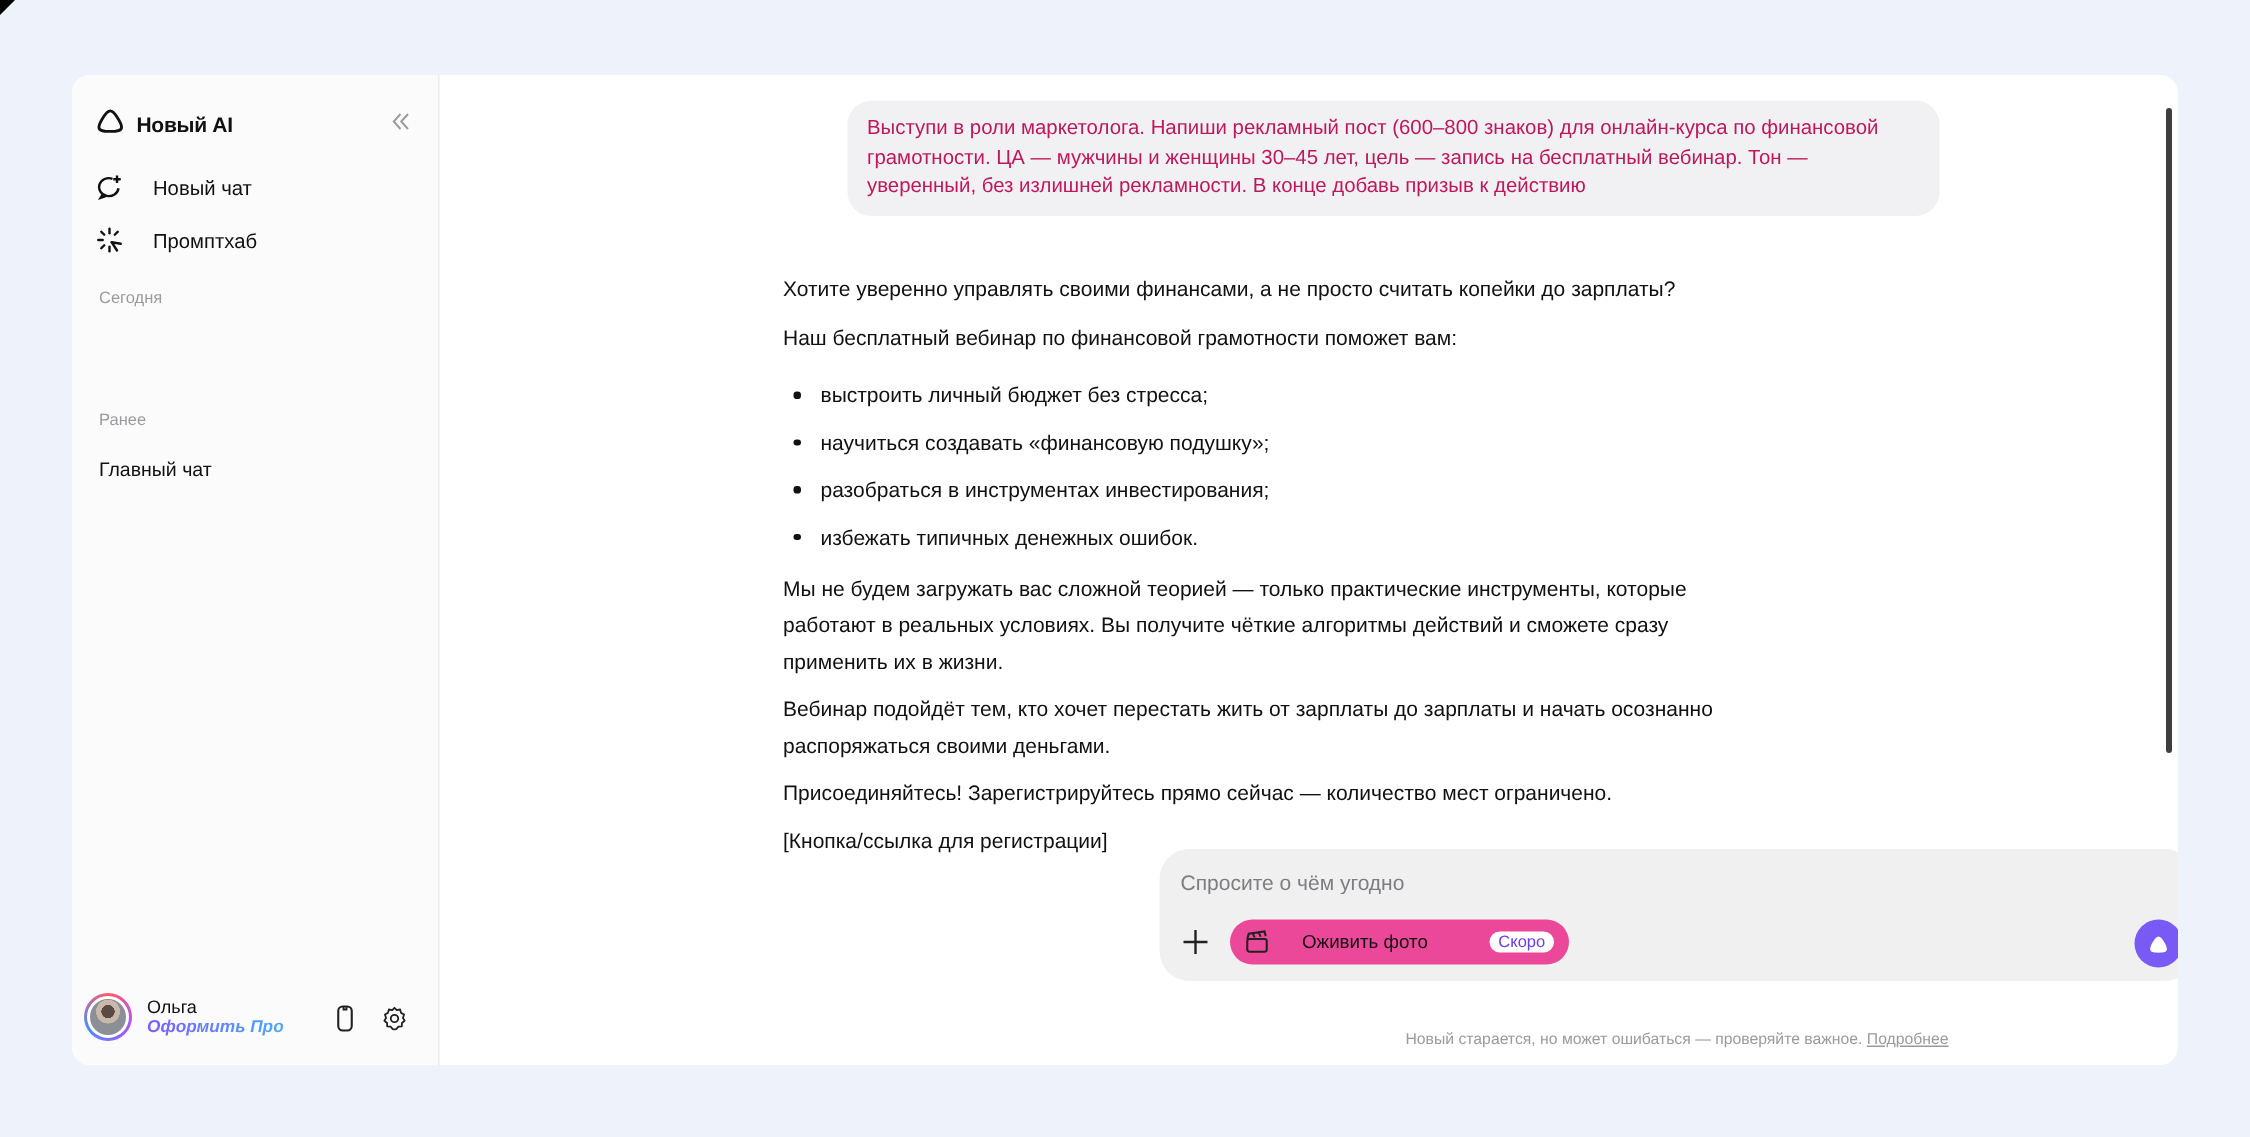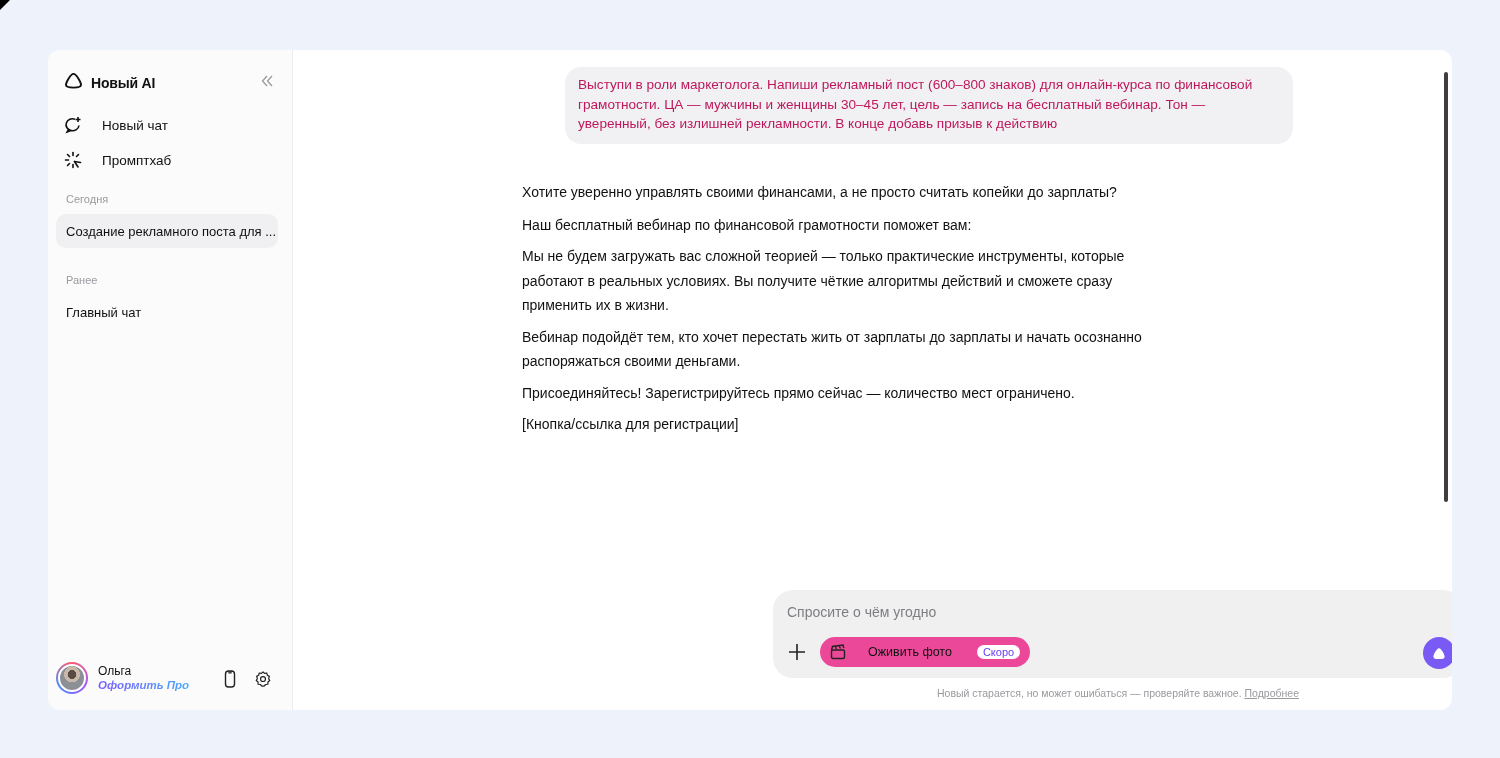--- a/index.html
+++ b/index.html
@@ -60,36 +60,36 @@
     font-size: 13.6px; line-height: 19.5px; color: #be185d;
   }
   .answer { position: absolute; left: 229px; top: 130px; width: 640px; font-size: 14px; color: #111; }
   .answer p { line-height: 24.5px; margin-bottom: 7px; }
   .answer .p1 { margin-bottom: 8px; }
   .answer ul { list-style: none; margin: 16px 0 12px 0; }
   .answer li { position: relative; padding-left: 25px; line-height: 20px; margin-bottom: 11.5px; }
   .answer li::before { content: ""; position: absolute; left: 7px; top: 8px; width: 4.5px; height: 4.5px; background: #111; border-radius: 50%; }
 
   .composer {
-    position: absolute; left: 480px; top: 540px; width: 690px; height: 88px;
+    position: absolute; left: 480px; top: 516px; width: 690px; height: 88px;
     background: #f0f0f1; border-radius: 20px;
   }
   .composer-input {
     position: absolute; left: 14px; top: 12px; width: 600px; height: 20px;
     border: none; outline: none; background: transparent; font-size: 14px; color: #111;
     font-family: "Liberation Sans", "DejaVu Sans", sans-serif;
   }
   .composer-input::placeholder { color: #7d7d82; }
   .plus-btn { position: absolute; left: 14px; top: 52px; width: 20px; height: 20px; cursor: pointer; }
   .chip {
     position: absolute; left: 47px; top: 47px; height: 30px; border-radius: 15px; background: #ec4899;
     display: flex; align-items: center; gap: 22px; padding: 0 10px 0 10px; font-size: 12.5px; cursor: pointer;
   }
   .chip-badge {
-    background: #fff; color: #6a3cf3; border-radius: 9px; padding: 1px 6px; font-size: 11px; margin-left: 3px;
+    background: #fff; color: #6a3cf3; border-radius: 9px; padding: 1px 6px; font-size: 11px; margin-left: 19px;
   }
   .send-btn {
     position: absolute; left: 650px; top: 47px; width: 32px; height: 32px; border-radius: 50%;
     background: #7a5af5; display: flex; align-items: center; justify-content: center; cursor: pointer;
   }
   .disclaimer {
     position: absolute; left: 480px; top: 637px; width: 690px; text-align: center;
     font-size: 10.5px; color: #9a9a9f;
   }
   .disclaimer a { color: #9a9a9f; text-decoration: underline; cursor: pointer; }
@@ -137,23 +137,20 @@
             <path d="M14.5 3.5 L12.5 5.5"></path>
             <path d="M10.5 10.5 L14 16"></path>
             <path d="M10.5 10.5 L16.5 11.5"></path>
             <path d="M9 13.5 V16.5"></path>
           </svg>
       </span>
       <span>Промптхаб</span>
     </div>
 
     <div class="section-label" style="top:143px">Сегодня</div>
-    <div class="chat-item active" style="top:164px">
-      <span>Создание рекламного поста для ...</span>
-    </div>
 
     <div class="section-label" style="top:224px">Ранее</div>
     <div class="chat-item" style="top:245px">
       <span>Главный чат</span>
     </div>
 
     <div class="user">
       <div class="avatar">
           <div class="avatar-inner"></div>
         </div>
@@ -175,20 +172,26 @@
         </svg>
     </div>
   </aside>
 
   <main class="main">
     <div class="user-msg">Выступи в роли маркетолога. Напиши рекламный пост (600–800 знаков) для онлайн-курса по финансовой грамотности. ЦА — мужчины и женщины 30–45 лет, цель — запись на бесплатный вебинар. Тон — уверенный, без излишней рекламности. В конце добавь призыв к действию</div>
 
     <div class="answer">
       <p class="p1">Хотите уверенно управлять своими финансами, а не просто считать копейки до зарплаты?</p>
       <p>Наш бесплатный вебинар по финансовой грамотности поможет вам:</p>
+      <ul>
+        <li>выстроить личный бюджет без стресса;</li>
+        <li>научиться создавать «финансовую подушку»;</li>
+        <li>разобраться в инструментах инвестирования;</li>
+        <li>избежать типичных денежных ошибок.</li>
+      </ul>
       <p>Мы не будем загружать вас сложной теорией — только практические инструменты, которые работают в реальных условиях. Вы получите чёткие алгоритмы действий и сможете сразу применить их в жизни.</p>
       <p>Вебинар подойдёт тем, кто хочет перестать жить от зарплаты до зарплаты и начать осознанно распоряжаться своими деньгами.</p>
       <p>Присоединяйтесь! Зарегистрируйтесь прямо сейчас — количество мест ограничено.</p>
       <p>[Кнопка/ссылка для регистрации]</p>
     </div>
 
     <div class="composer">
       <input class="composer-input" type="text" placeholder="Спросите о чём угодно" style="">
       <div class="plus-btn">
         <svg width="20" height="20" viewBox="0 0 20 20">

